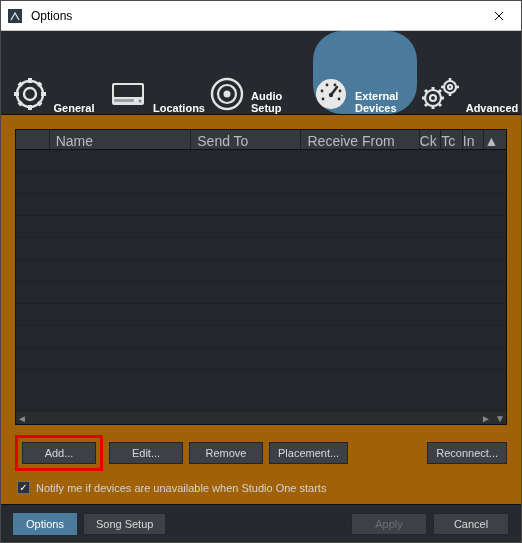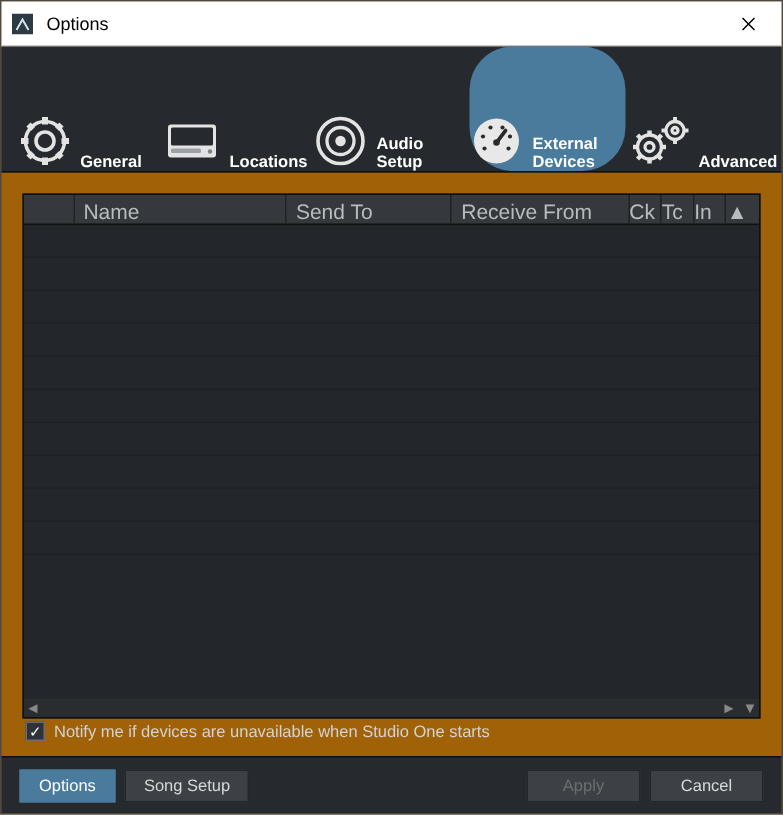--- a/index.html
+++ b/index.html
@@ -189,20 +189,30 @@
         <div class="row"></div>
       </div>
       <div class="scroll-h">
         <span class="arrow">◄</span>
         <span style="flex:1"></span>
         <span class="arrow">►</span>
         <span class="arrow" style="margin-left:2px">▼</span>
       </div>
     </div>
 
+    <div class="btnrow">
+      <span class="highlight">
+        <span class="btn">Add...</span>
+      </span>
+      <span class="btn">Edit...</span>
+      <span class="btn">Remove</span>
+      <span class="btn">Placement...</span>
+      <span class="spacer"></span>
+      <span class="btn">Reconnect...</span>
+    </div>
 
     <div class="chkrow">
       <span class="chk">✓</span>
       <span>Notify me if devices are unavailable when Studio One starts</span>
     </div>
 
   </div>
 
   <div class="footer">
     <span class="ftab active">Options</span>

